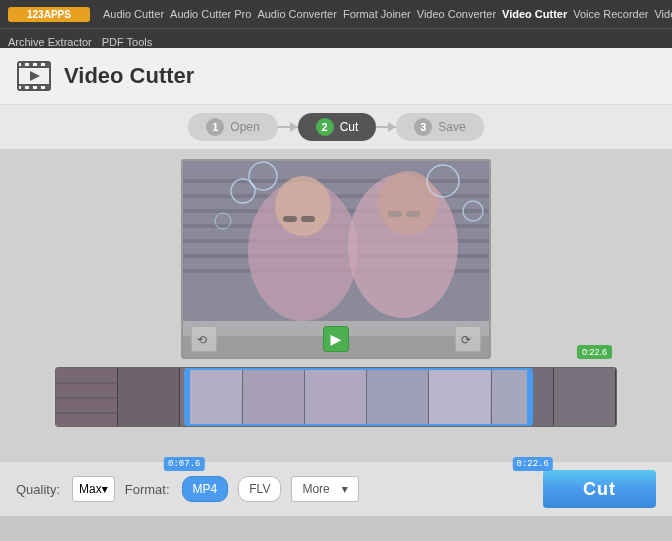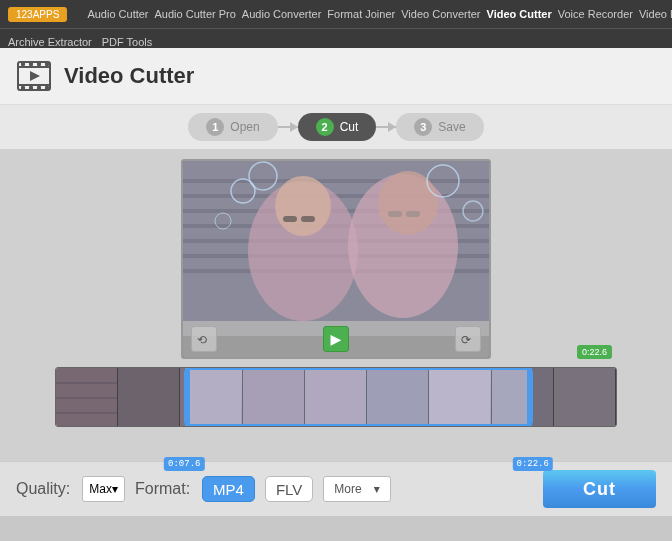--- a/index.html
+++ b/index.html
@@ -18,24 +18,24 @@
       height: 28px;
       display: flex;
       align-items: center;
       padding: 0 8px;
       gap: 6px;
     }
     .logo-badge {
       background: #e8a020;
       color: white;
       font-size: 10px;
-      font-weight: normal;
-      padding: 2px 8px;
-      border-radius: 3px;
-      margin-right: 14px;
+      font-weight: bold;
+      padding: 2px 19px;
+      border-radius: 3px;
+      margin-right: 7px;
     }
     .nav-link {
       color: #ccc;
       font-size: 11px;
       cursor: pointer;
       white-space: nowrap;
     }
     .nav-link.active { color: white; font-weight: bold; }
     .nav-spacer { flex: 1; }
 
@@ -281,43 +281,43 @@
     
     .bottom-toolbar {
       background: #e0e0e0;
       border-top: 1px solid #ccc;
       padding: 8px 16px;
       display: flex;
       align-items: center;
       gap: 10px;
     }
     .toolbar-label {
-      font-size: 16px;
+      font-size: 13px;
       color: #555;
       margin-right: 2px;
     }
     .select-box {
       height: 26px;
       border: 1px solid #bbb;
       border-radius: 3px;
       background: white;
       padding: 0 6px;
       font-size: 12px;
       cursor: pointer;
       display: flex;
       align-items: center;
       gap: 0;
     }
     .format-btn {
       height: 26px;
       padding: 0 10px;
       border: 1px solid #bbb;
-      border-radius: 5px;
+      border-radius: 10px;
       background: white;
-      font-size: 15px;
+      font-size: 12px;
       cursor: pointer;
       color: #555;
     }
     .format-btn.active {
       background: #4a9aee;
       color: white;
       border-color: #3a8adc;
     }
     .more-btn {
       height: 26px;

